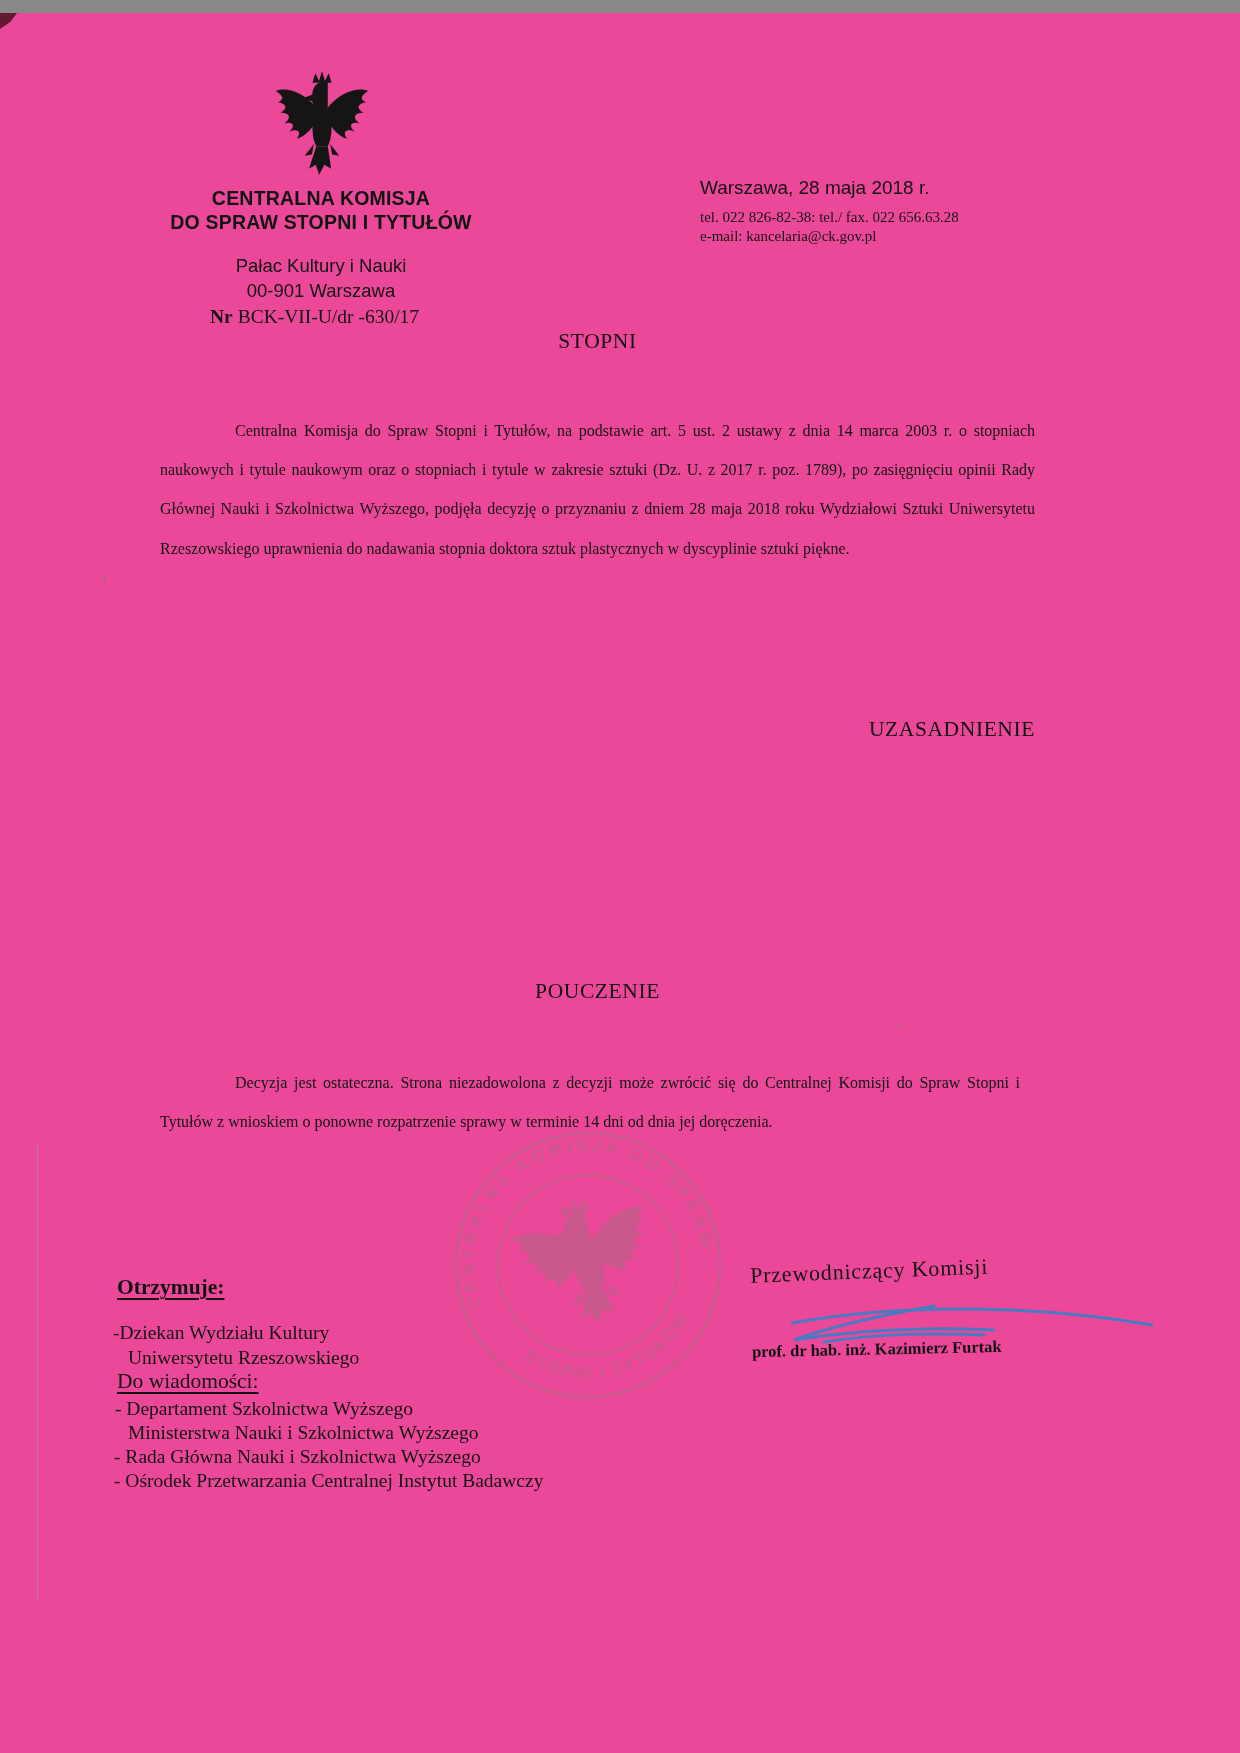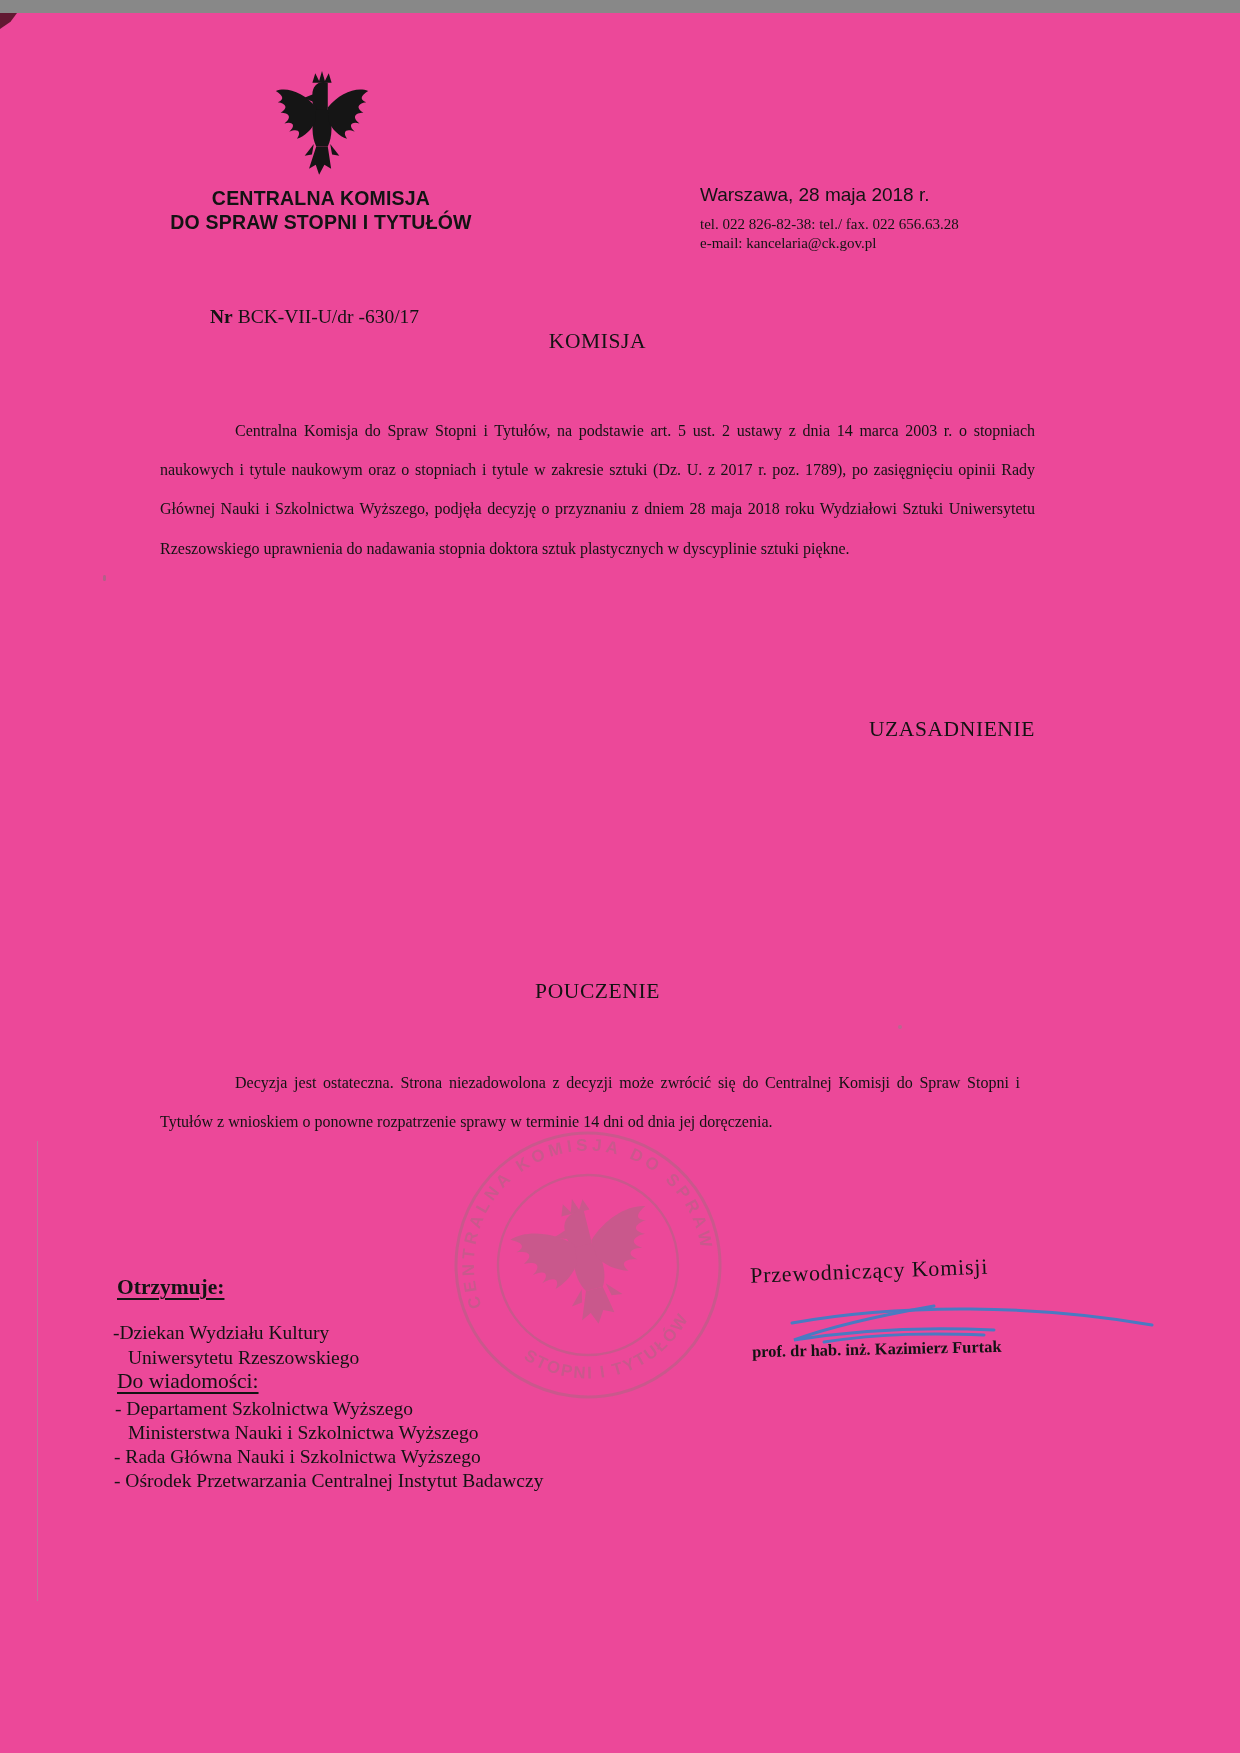--- a/index.html
+++ b/index.html
@@ -11,21 +11,21 @@
   .abs{position:absolute;}
   
   .emblem{left:272px;top:58px;width:100px;height:106px;}
   .org{left:71px;top:174px;width:500px;text-align:center;
        font-family:"Liberation Sans", sans-serif;font-weight:bold;
        font-size:19.5px;line-height:23.5px;letter-spacing:.2px;}
   .addr{left:71px;top:240px;width:500px;text-align:center;
         font-family:"Liberation Sans", sans-serif;font-size:18.5px;line-height:25px;}
   .ref{left:210px;top:293px;font-size:19.5px;}
   .ref b{font-weight:bold;}
-  .rhead{left:700px;top:171px;width:440px;}
+  .rhead{left:700px;top:164px;width:440px;}
   .rhead .date{font-family:"Liberation Sans", sans-serif;font-size:19px;}
   .rhead .tel{font-size:15px;margin-top:9px;line-height:19px;}
   .rhead .mail{font-size:15px;line-height:19px;}
   
   .heading{left:160px;width:875px;text-align:center;font-size:21.5px;letter-spacing:.6px;}
   .h-dec{top:316px;} .h-uza{top:704px;text-align:right;} .h-pou{top:966px;}
   .body-par{left:160px;width:875px;font-size:16px;line-height:39.2px;
             text-align:justify;text-indent:75px;}
   .p1{top:398px;} .p2{top:780px;} .p3{top:1050px;width:860px;}
   
@@ -79,34 +79,38 @@
 
   <svg class="abs emblem" viewBox="0 0 104 90" preserveAspectRatio="none">
     <use href="#eagle-shape" fill="#151515"></use>
   </svg>
 
   <div class="abs org">
     <div>CENTRALNA KOMISJA</div>
     <div>DO SPRAW STOPNI I TYTUŁÓW</div>
   </div>
 
+  <div class="abs addr">
+    <div>Pałac Kultury i Nauki</div>
+    <div>00-901 Warszawa</div>
+  </div>
 
   <div class="abs ref">
     <b>Nr</b>
     <span> </span>
     <span>BCK-VII-U/dr -630/17</span>
   </div>
 
   <div class="abs rhead">
     <div class="date">Warszawa, 28 maja 2018 r.</div>
     <div class="tel">tel. 022 826-82-38: tel./ fax. 022 656.63.28</div>
     <div class="mail">e-mail: kancelaria@ck.gov.pl</div>
   </div>
 
-  <div class="abs heading h-dec">KOMISJA</div>
+  <div class="abs heading h-dec">STOPNI</div>
   <div class="abs body-par p1">Centralna Komisja do Spraw Stopni i Tytułów, na podstawie art. 5 ust. 2 ustawy z dnia 14 marca 2003 r. o stopniach naukowych i tytule naukowym oraz o stopniach i tytule w zakresie sztuki (Dz. U. z 2017 r. poz. 1789), po zasięgnięciu opinii Rady Głównej Nauki i Szkolnictwa Wyższego, podjęła decyzję o przyznaniu z dniem 28 maja 2018 roku Wydziałowi Sztuki Uniwersytetu Rzeszowskiego uprawnienia do nadawania stopnia doktora sztuk plastycznych w dyscyplinie sztuki piękne.</div>
 
   <div class="abs heading h-uza">UZASADNIENIE</div>
 
   <div class="abs heading h-pou">POUCZENIE</div>
   <div class="abs body-par p3">Decyzja jest ostateczna. Strona niezadowolona z decyzji może zwrócić się do Centralnej Komisji do Spraw Stopni i Tytułów z wnioskiem o ponowne rozpatrzenie sprawy w terminie 14 dni od dnia jej doręczenia.</div>
 
   <svg class="abs stamp" viewBox="-140 -140 280 280">
     <g transform="rotate(-14)" fill="none" stroke="#c75a8c">
       <circle r="132" stroke-width="3"></circle>

